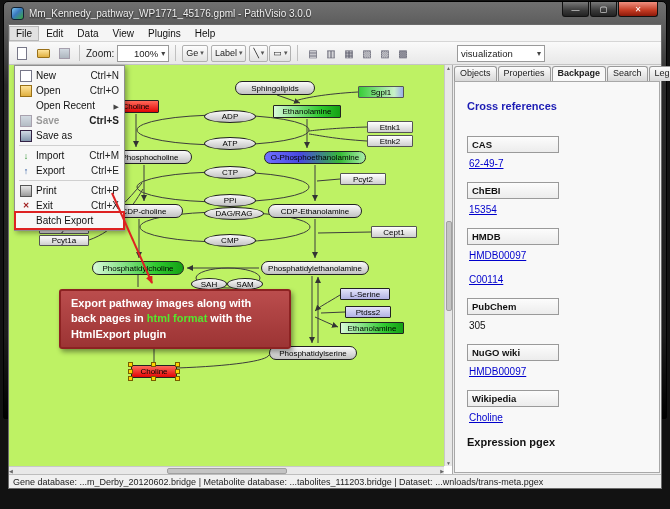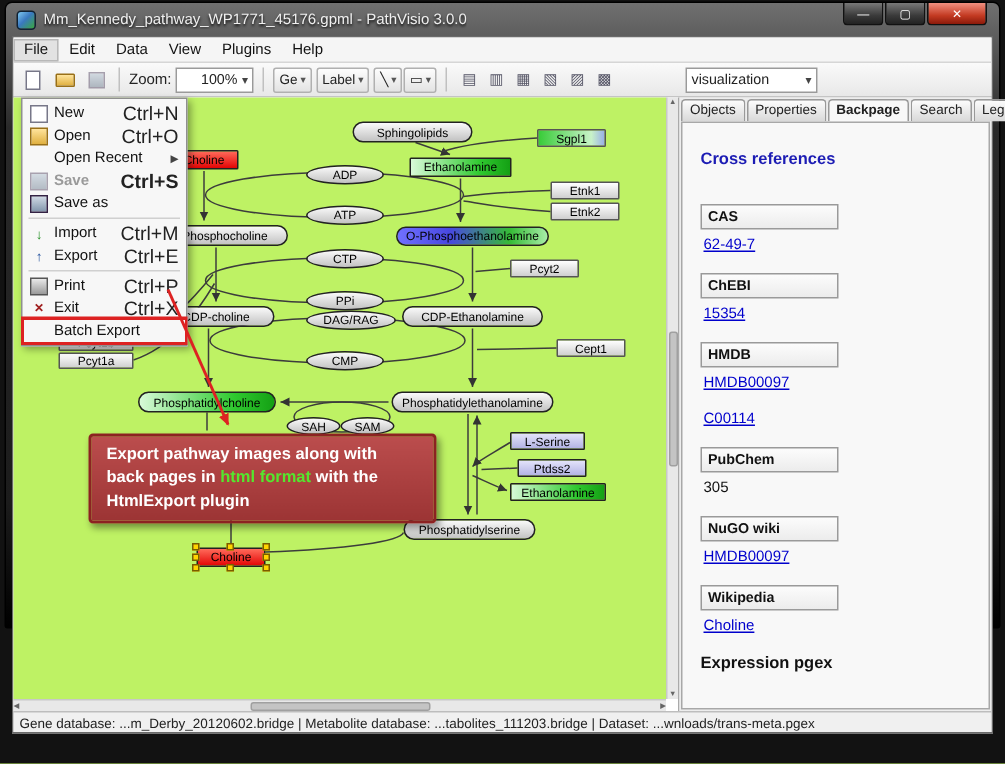--- a/index.html
+++ b/index.html
@@ -106,21 +106,21 @@
     border-top:1px solid #bdbdbd; display:flex; align-items:center; padding:0 4px; font-size:9px; color:#222;
     white-space:nowrap; overflow:hidden; }
 
   
   .filemenu { position:absolute; left:5px; top:40px; width:111px; z-index:55;
     background:#f7f7f7; border:1px solid #8f8f8f; box-shadow:2px 2px 5px rgba(0,0,0,.35);
     padding:2px 1px; font-size:10px; }
   .menu-item { height:15px; display:flex; align-items:center; gap:4px; padding:0 4px; color:#111; position:relative; }
   .menu-item .mi { width:12px; height:12px; display:flex; align-items:center; justify-content:center; font-size:9px; }
   .menu-item .lbl { flex:1; white-space:nowrap; }
-  .menu-item .acc { font-size:13px; color:#222; }
+  .menu-item .acc { font-size:10px; color:#222; }
   .menu-item.disabled { color:#9a9a9a;font-weight:bold; }
   .menu-item.disabled .mi { opacity:.4; }
   .menu-item.highlighted { box-shadow:0 0 0 2px #dd2222; }
   .menu-item .sub::after { content:"▶"; font-size:7px; color:#444; }
   .menu-sep { height:1px; background:#d0d0d0; margin:2px 3px; }
   .new-document-icon { width:9px; height:11px; background:#fff; border:1px solid #778; }
   .open-folder-icon { width:11px; height:8px; background:linear-gradient(#ffe49c,#e0b040); border:1px solid #997018; }
   .save-icon { width:10px; height:10px; background:linear-gradient(#9fb2c4,#51667c); border:1px solid #324; }
   .save-as-icon { width:10px; height:10px; background:linear-gradient(#cfd9e4,#8296ac); border:1px solid #324; }
   .import-icon::before { content:"↓"; color:#1e8c1e; font-weight:bold; }

